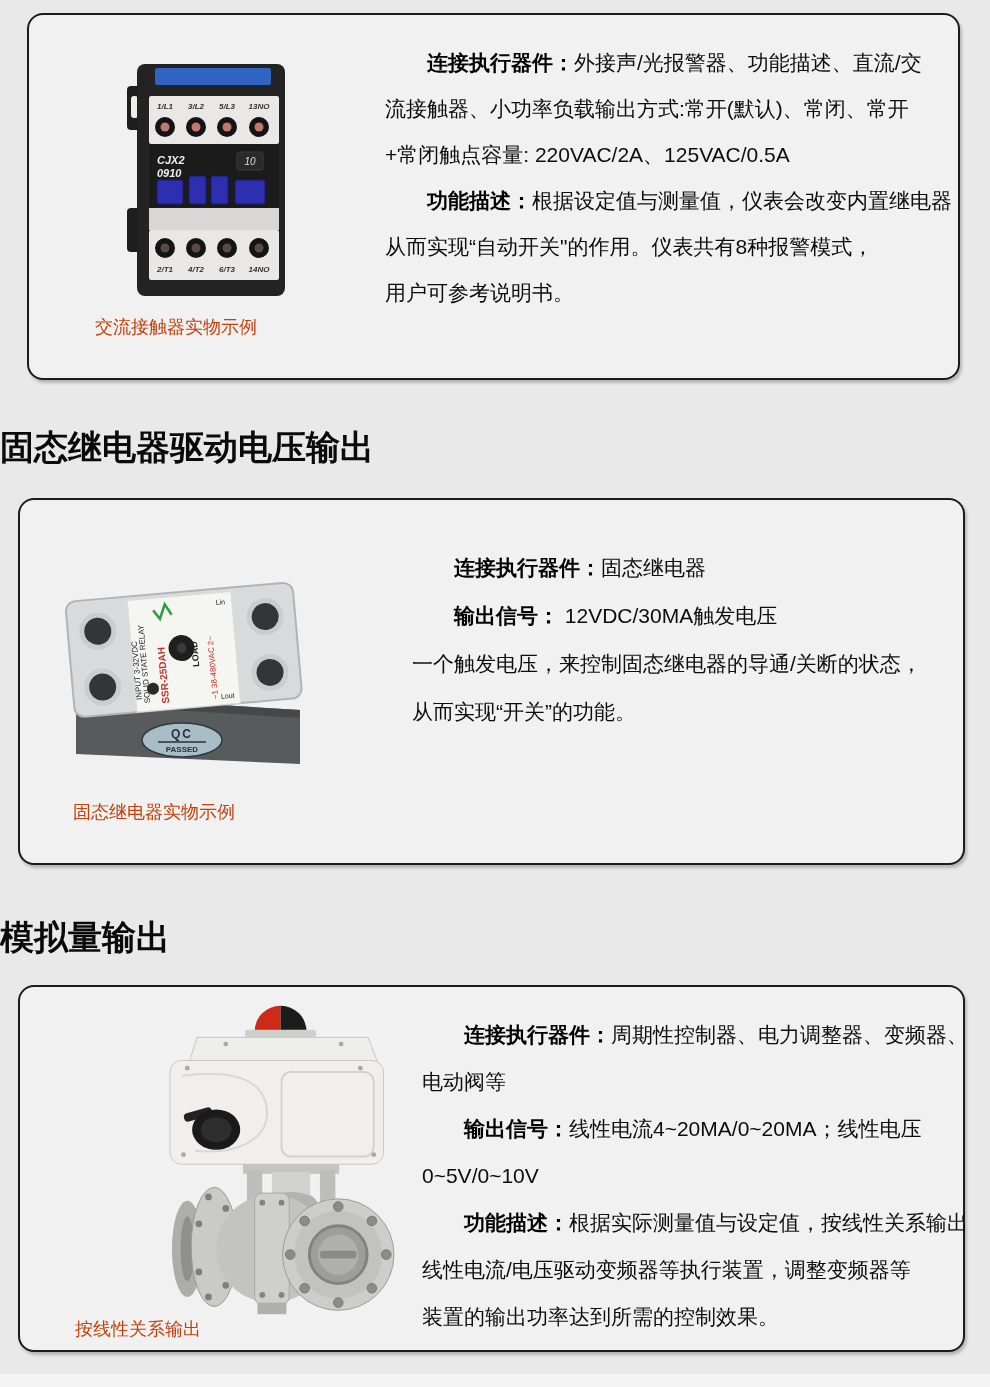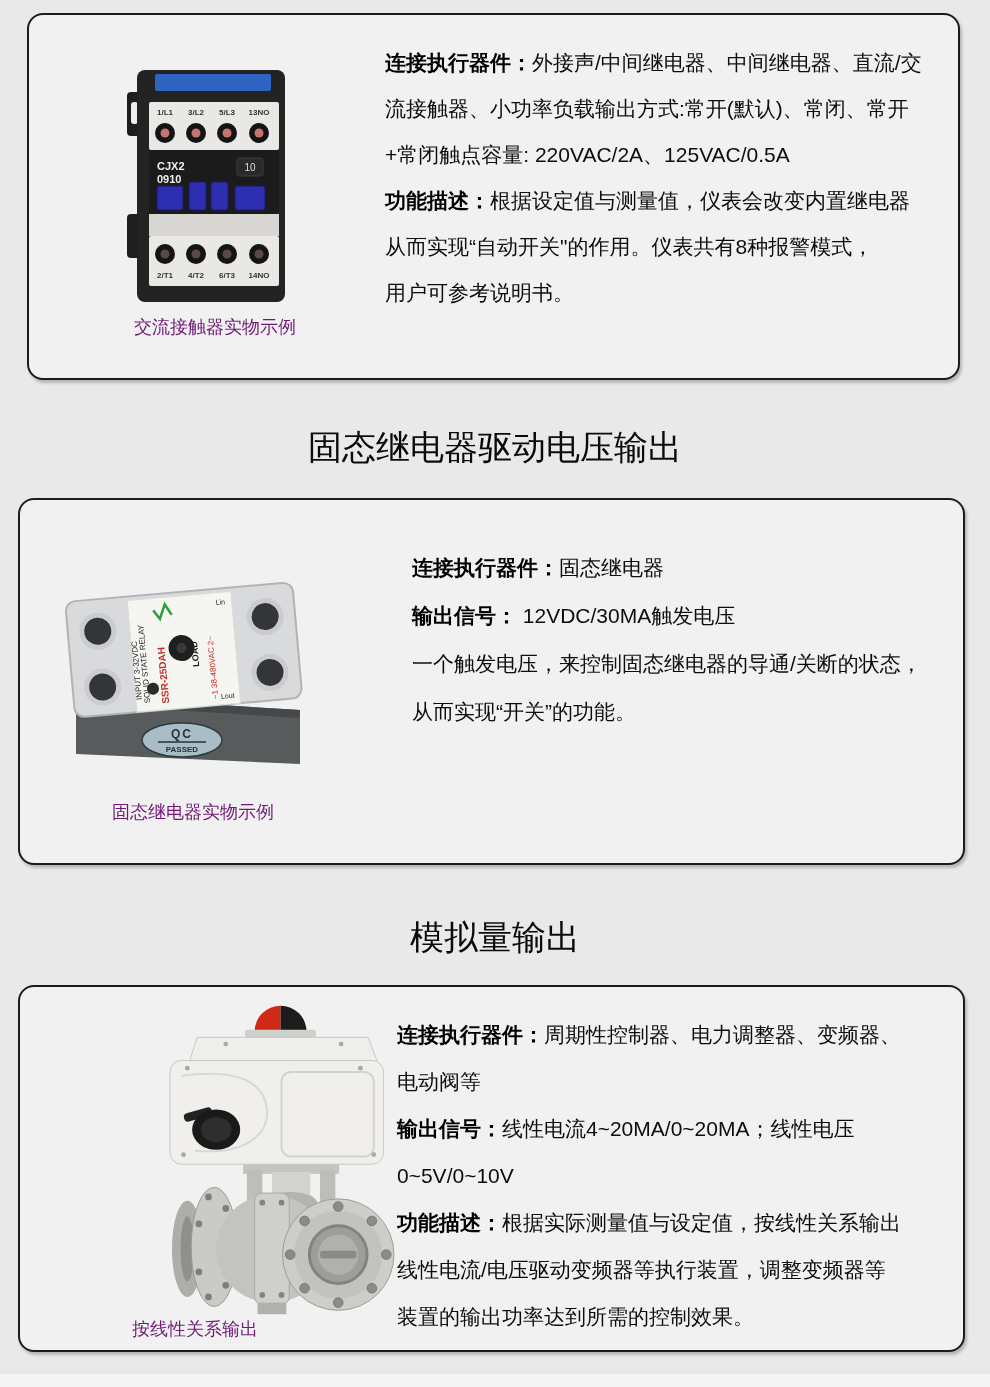--- a/index.html
+++ b/index.html
@@ -2,39 +2,39 @@
 <html><head>
 <meta charset="utf-8">
 <style>
   html,body{margin:0;padding:0;}
   body{width:990px;height:1387px;background:#e9e9e9;font-family:"Liberation Sans","DejaVu Sans",sans-serif;}
   #page{position:relative;width:990px;height:1387px;overflow:hidden;background:#e9e9e9;}
   .card{position:absolute;background:#f1f1f1;border:2px solid #1c1c1c;border-radius:16px;box-shadow:2px 3px 3px rgba(0,0,0,0.22);}
   #card1{left:27px;top:13px;width:929px;height:363px;}
   #card2{left:18px;top:498px;width:943px;height:363px;}
   #card3{left:18px;top:985px;width:943px;height:363px;}
-  .heading{position:absolute;left:0;width:100%;text-align:center;font-size:34px;font-weight:400;color:#0a0a0a;margin:0;}
+  .heading{position:absolute;left:0;width:100%;font-size:34px;font-weight:700;color:#0a0a0a;margin:0;}
   #heading1{top:425px;}
   #heading2{top:915px;}
   .photo-wrap{position:absolute;margin:0;}
-  #photo1{left:96px;top:51px;width:170px;height:240px;}
+  #photo1{left:96px;top:45px;width:170px;height:240px;font-style:italic;}
   #photo2{left:42px;top:68px;width:262px;height:205px;}
   #photo3{left:75px;top:10px;width:300px;height:322px;}
-  .caption{position:absolute;font-size:18px;color:#701a75;text-align:center;width:240px;}
+  .caption{position:absolute;font-size:18px;color:#c2410c;text-align:left;width:240px;}
   #caption1{left:66px;top:300px;}
   #caption2{left:53px;top:300px;}
   #caption3{left:55px;top:330px;}
   .text{position:absolute;}
   #text1{left:356px;top:25px;width:566px;}
   #text2{left:392px;top:44px;width:545px;}
-  #text3{left:377px;top:24px;width:560px;}
+  #text3{left:402px;top:24px;width:560px;}
   .line{margin:0;font-size:21px;line-height:46px;color:#0d0d0d;white-space:nowrap;}
   #text2 .line{line-height:48px;}
   #text3 .line{line-height:47px;}
-  .lbl{font-weight:700;color:#000;}
+  .lbl{font-weight:700;color:#000;margin-left:42px;}
   #footer-strip{position:absolute;left:0;top:1374px;width:100%;height:13px;background:#f4f4f4;}
   svg{display:block;width:100%;height:100%;}
   svg text{font-family:"Liberation Sans","DejaVu Sans",sans-serif;}
 </style>
 </head>
 <body>
 
 <div id="page">
 
   <section class="card" id="card1">
@@ -84,21 +84,21 @@
             <circle cx="134" cy="188" r="4.5" fill="#5a4a44"></circle>
         </g>
         <text x="40" y="212" font-size="8" font-weight="600" fill="#333" text-anchor="middle">2/T1</text>
         <text x="71" y="212" font-size="8" font-weight="600" fill="#333" text-anchor="middle">4/T2</text>
         <text x="102" y="212" font-size="8" font-weight="600" fill="#333" text-anchor="middle">6/T3</text>
         <text x="134" y="212" font-size="8" font-weight="600" fill="#333" text-anchor="middle">14NO</text>
       </svg>
     </figure>
     <figcaption class="caption" id="caption1">交流接触器实物示例</figcaption>
     <div class="text" id="text1">
-      <p class="line"><b class="lbl">连接执行器件：</b><span>外接声/中间继电器、中间继电器、直流/交</span></p>
+      <p class="line"><b class="lbl">连接执行器件：</b><span>外接声/光报警器、功能描述、直流/交</span></p>
       <p class="line"><span>流接触器、小功率负载输出方式:常开(默认)、常闭、常开</span></p>
       <p class="line"><span>+常闭触点容量: 220VAC/2A、125VAC/0.5A</span></p>
       <p class="line"><b class="lbl">功能描述：</b><span>根据设定值与测量值，仪表会改变内置继电器</span></p>
       <p class="line"><span>从而实现“自动开关"的作用。仪表共有8种报警模式，</span></p>
       <p class="line"><span>用户可参考说明书。</span></p>
     </div>
   </section>
 
   <h2 class="heading" id="heading1">固态继电器驱动电压输出</h2>
 

